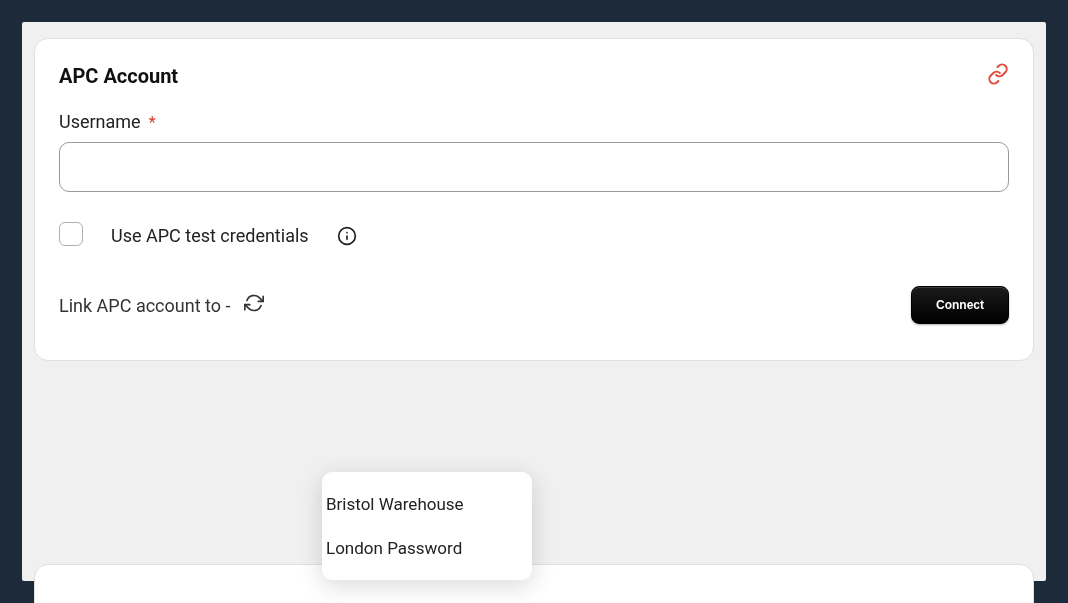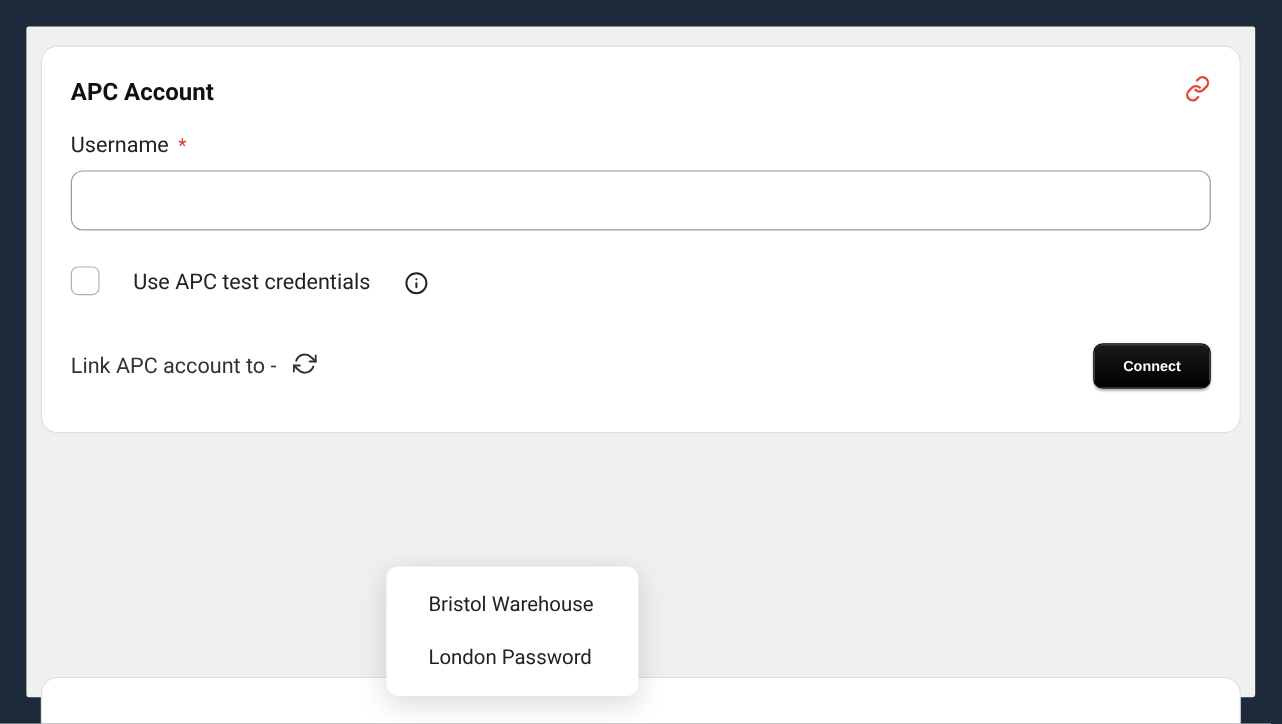--- a/index.html
+++ b/index.html
@@ -151,21 +151,21 @@
       top: 450px;
       left: 300px;
       background: #fff;
       border-radius: 10px;
       box-shadow: 0 6px 24px rgba(0,0,0,0.15);
       padding: 10px 0;
       min-width: 210px;
       z-index: 10;
     }
     .dropdown-item {
-      padding: 12px 35px;
+      padding: 12px 4px;
       font-size: 17px;
       color: #222;
       cursor: pointer;
     }
     .second-card-peek {
       position: absolute;
       top: 542px;
       left: 12px;
       right: 12px;
       height: 40px;

